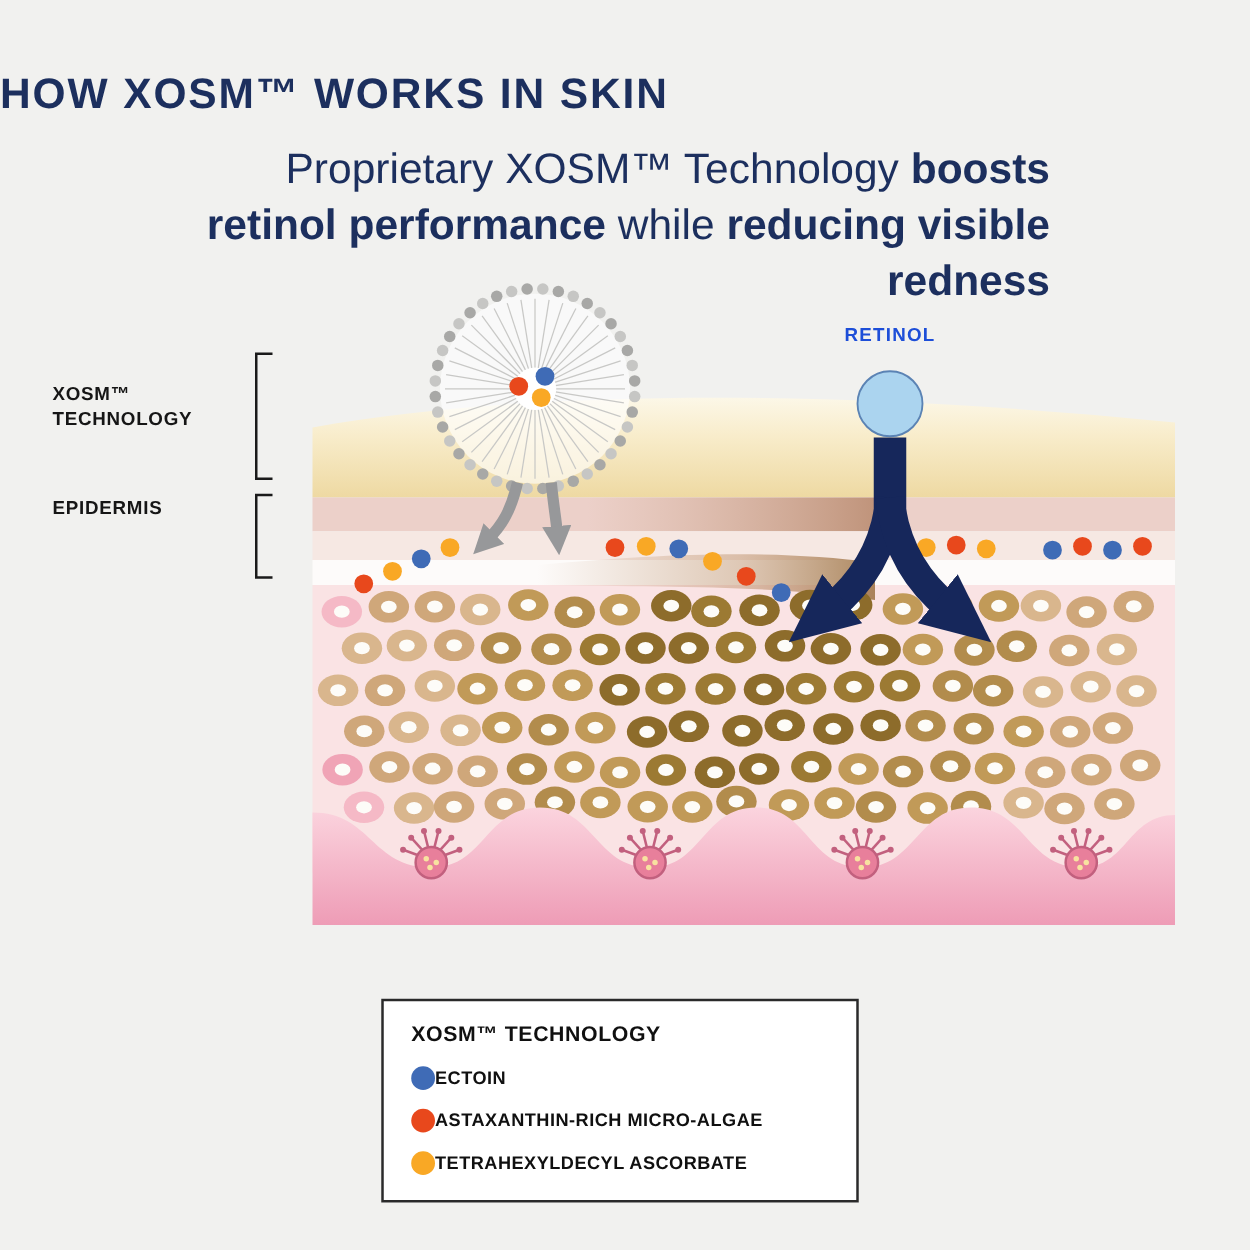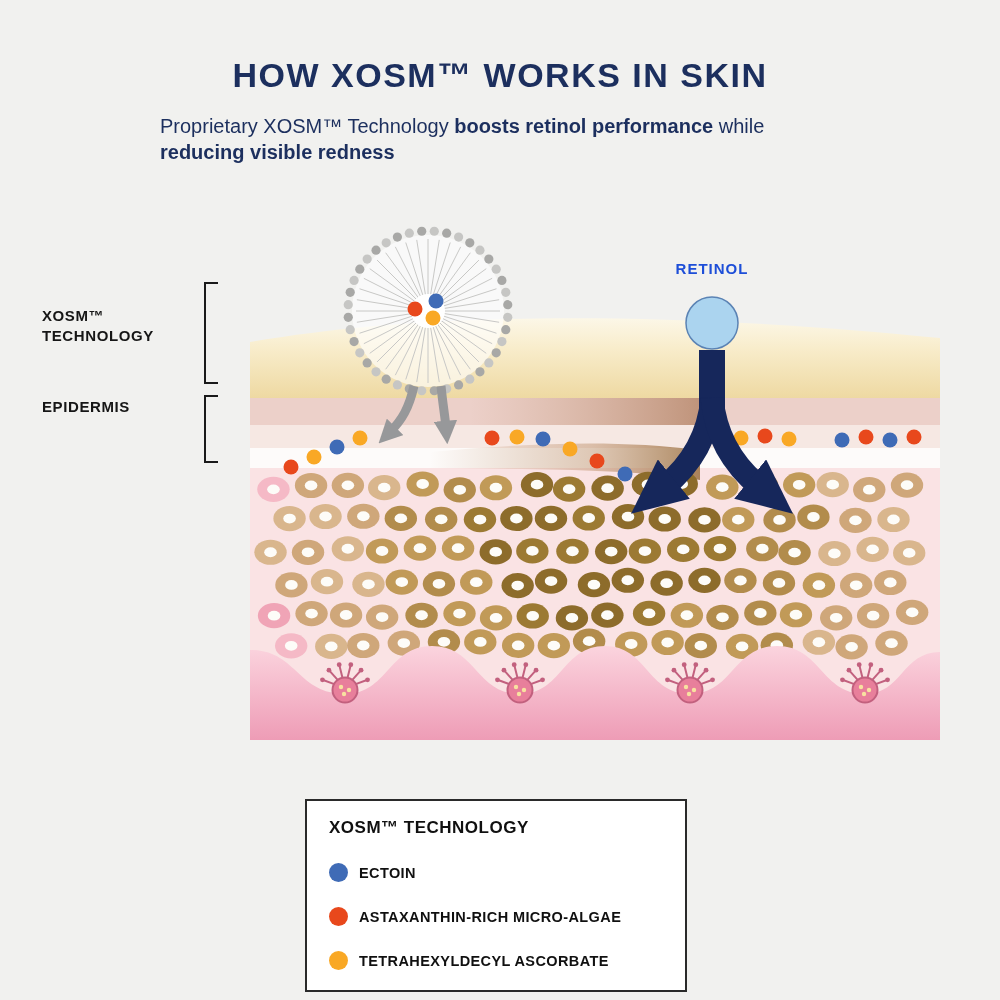--- a/index.html
+++ b/index.html
@@ -6,47 +6,47 @@
   html,body{width:1000px;height:1000px}
   body{
     background:#f1f1ef;
     font-family:"Liberation Sans", sans-serif;
     position:relative;
     overflow:hidden;
   }
   .page{position:absolute;inset:0}
   .title{
     position:absolute;top:56px;left:0;width:1000px;
-    text-align:center;font-size:34px;font-weight:bold;
+    font-size:34px;font-weight:bold;
     color:#1c2f5e;letter-spacing:1.5px;
   }
   .subtitle{
     position:absolute;top:113px;left:50%;transform:translateX(-50%);
-    width:680px;text-align:left;font-size:20px;color:#1c2f5e;line-height:1.32;
+    width:680px;text-align:right;font-size:34px;color:#1c2f5e;line-height:1.32;
   }
   .subtitle b{font-weight:bold}
   .side-label{
     position:absolute;font-weight:bold;color:#161616;
     font-size:15px;letter-spacing:.6px;line-height:1.3;text-transform:uppercase;
   }
   .xosm-label{left:42px;top:306px;width:130px}
   .epidermis-label{left:42px;top:397px;width:150px}
   .retinol-label{
     position:absolute;left:637px;top:260px;width:150px;text-align:center;
     font-weight:bold;color:#1d4ed8;font-size:15px;letter-spacing:1px;
   }
   #skin{position:absolute;left:0;top:0}
   .legend{
     position:absolute;left:305px;top:799px;width:382px;
     background:#ffffff;border:2px solid #2a2a2a;padding:17px 22px 20px 22px;
   }
   .legend-title{
     font-size:17px;font-weight:bold;color:#101010;letter-spacing:.5px;margin-bottom:6px;
   }
-  .legend-item{display:flex;align-items:center;gap:11px;margin-top:25px}
+  .legend-item{display:flex;align-items:center;margin-top:15px}
   .legend-dot{width:19px;height:19px;border-radius:50%;flex:0 0 auto}
   .legend-label{font-size:14.5px;font-weight:bold;letter-spacing:.4px;color:#101010}
 </style>
 </head>
 <body>
 
 <div class="page">
 
   <h1 class="title">HOW XOSM™ WORKS IN SKIN</h1>
 

